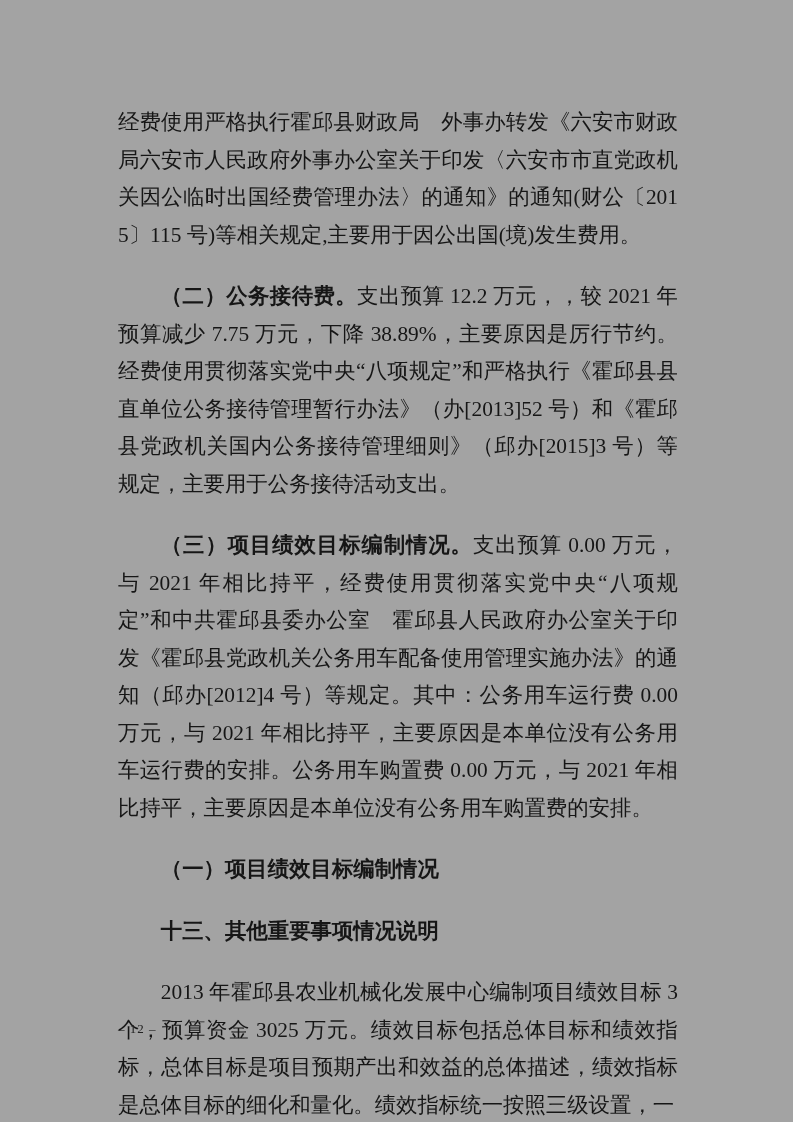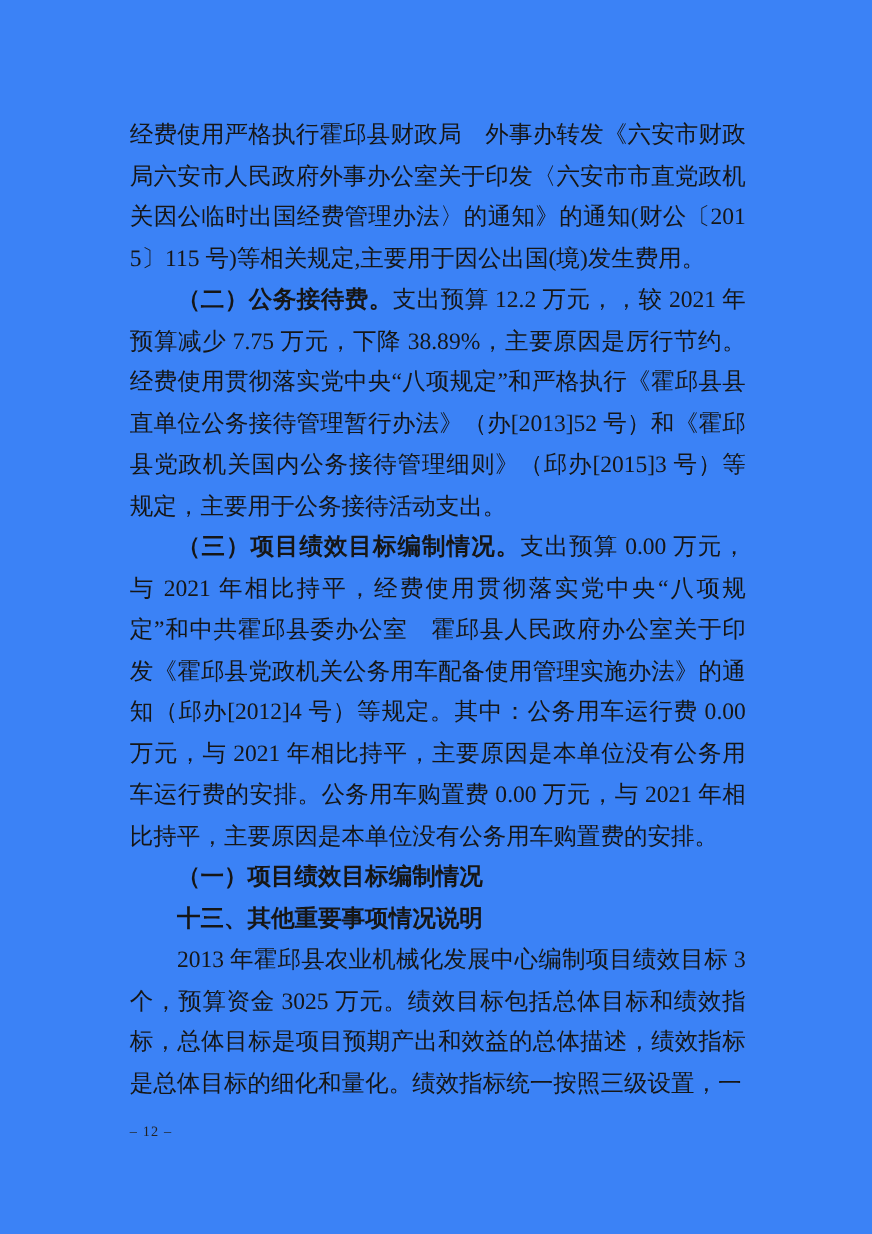--- a/index.html
+++ b/index.html
@@ -14,39 +14,40 @@
     overflow: hidden;
     font-family: "Liberation Serif", "DejaVu Serif", serif;
     color: #161616;
   }
   .page {
     position: absolute;
     left: 0;
     top: 0;
     width: 793px;
     height: 1122px;
-    background: #3b82f6;
+    background: #a3a3a3;
   }
   .content {
     position: absolute;
     left: 118px;
     top: 104px;
     width: 560px;
     font-size: 21.4px;
     line-height: 37.5px;
     text-align: justify;
   }
   .para {
     margin: 0;
     padding: 0;
     text-indent: 0;
     word-break: break-all;
   }
   .para.indent {
     text-indent: 2em;
+    margin-top: 24px;
   }
   .lead {
     font-weight: 700;
     font-family: "Liberation Sans", "DejaVu Sans", sans-serif;
   }
   .footer {
     position: absolute;
     left: 118px;
     top: 1016px;
     font-size: 13px;

